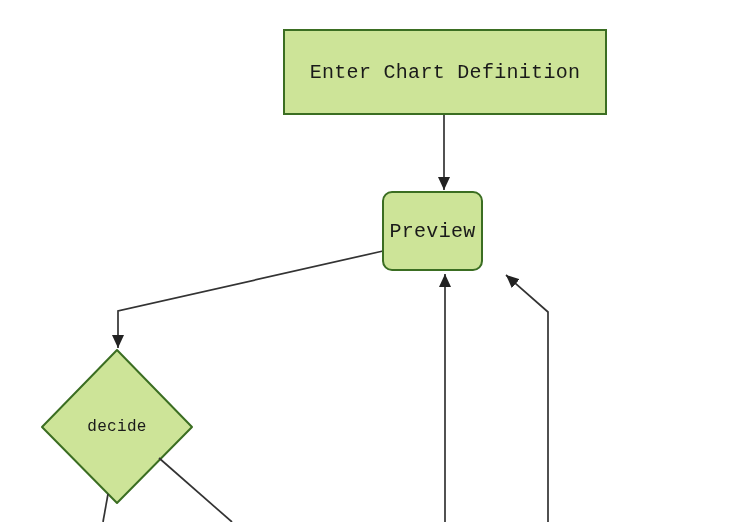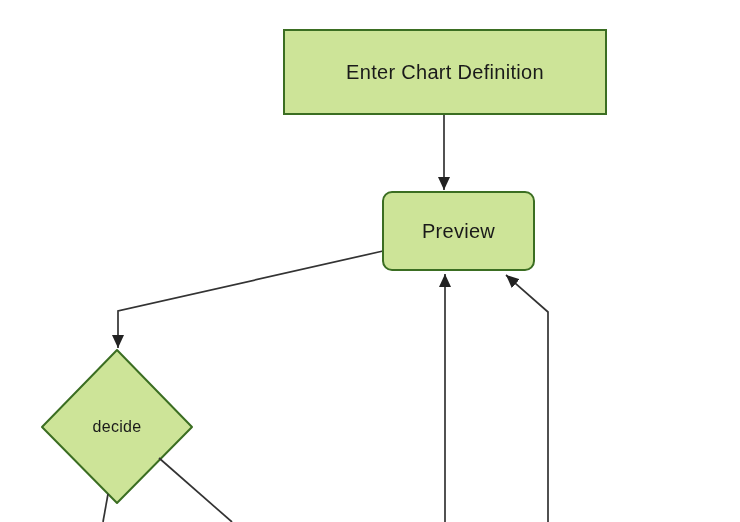--- a/index.html
+++ b/index.html
@@ -6,21 +6,21 @@
     margin: 0;
     padding: 0;
     background: #ffffff;
   }
   .stage {
     position: relative;
     width: 740px;
     height: 522px;
     background: #ffffff;
     overflow: hidden;
-    font-family: Liberation Sans, sans-serif;
+    font-family: Liberation Mono, monospace;
   }
   .edge-layer {
     position: absolute;
     left: 0;
     top: 0;
   }
   .node {
     position: absolute;
     box-sizing: border-box;
     display: flex;
@@ -61,21 +61,21 @@
       <polyline points="445,522 445,274" fill="none" stroke="#333333" stroke-width="1.7" marker-end="url(#arrowhead)"></polyline>
       <polyline points="548,522 548,312 506,275" fill="none" stroke="#333333" stroke-width="1.7" marker-end="url(#arrowhead)"></polyline>
       <polyline points="108,494 103,522" fill="none" stroke="#333333" stroke-width="1.7"></polyline>
       <polyline points="159,458 232,522" fill="none" stroke="#333333" stroke-width="1.7"></polyline>
     </svg>
 
   <div class="node rect" style="color: rgb(26, 26, 26); left: 283px; top: 29px; width: 324px; height: 86px; background: rgb(205, 228, 152); border-color: rgb(59, 110, 34);">
     <span>Enter Chart Definition</span>
   </div>
 
-  <div class="node rounded" style="color: rgb(26, 26, 26); left: 382px; top: 191px; width: 153px; height: 80px; background: rgb(205, 228, 152); border-color: rgb(59, 110, 34);">
+  <div class="node rounded" style="color: rgb(26, 26, 26); left: 382px; top: 191px; width: 101px; height: 80px; background: rgb(205, 228, 152); border-color: rgb(59, 110, 34);">
     <span>Preview</span>
   </div>
 
   <div class="diamond-label" style="color: rgb(26, 26, 26); left: 117px; top: 427px;">
     <span>decide</span>
   </div>
 
 </div>
 
 </body></html>

